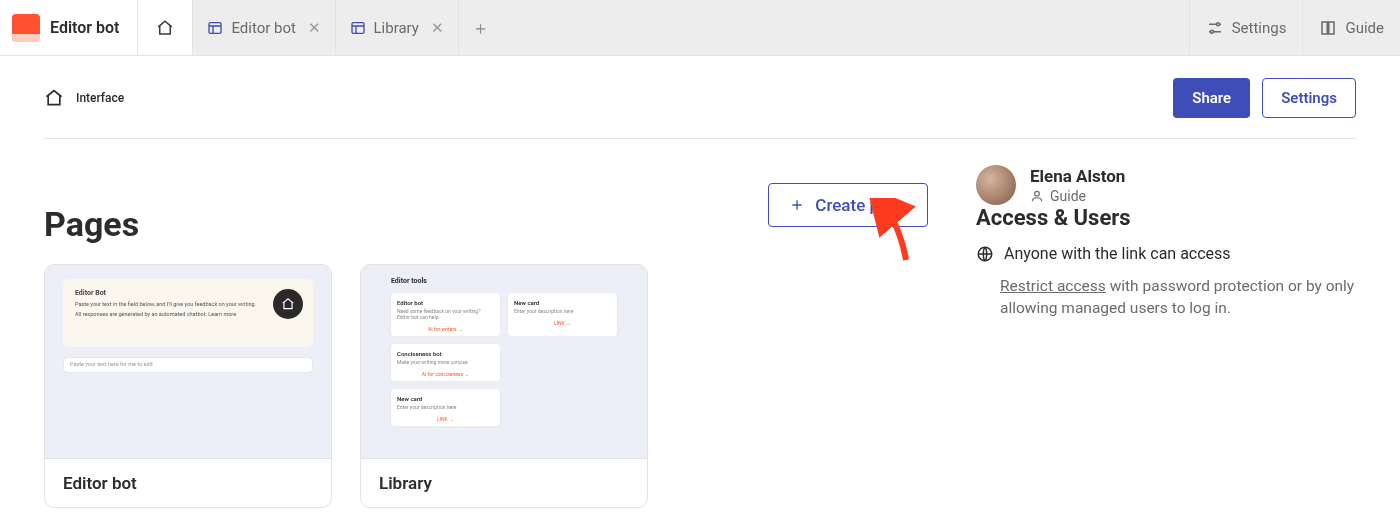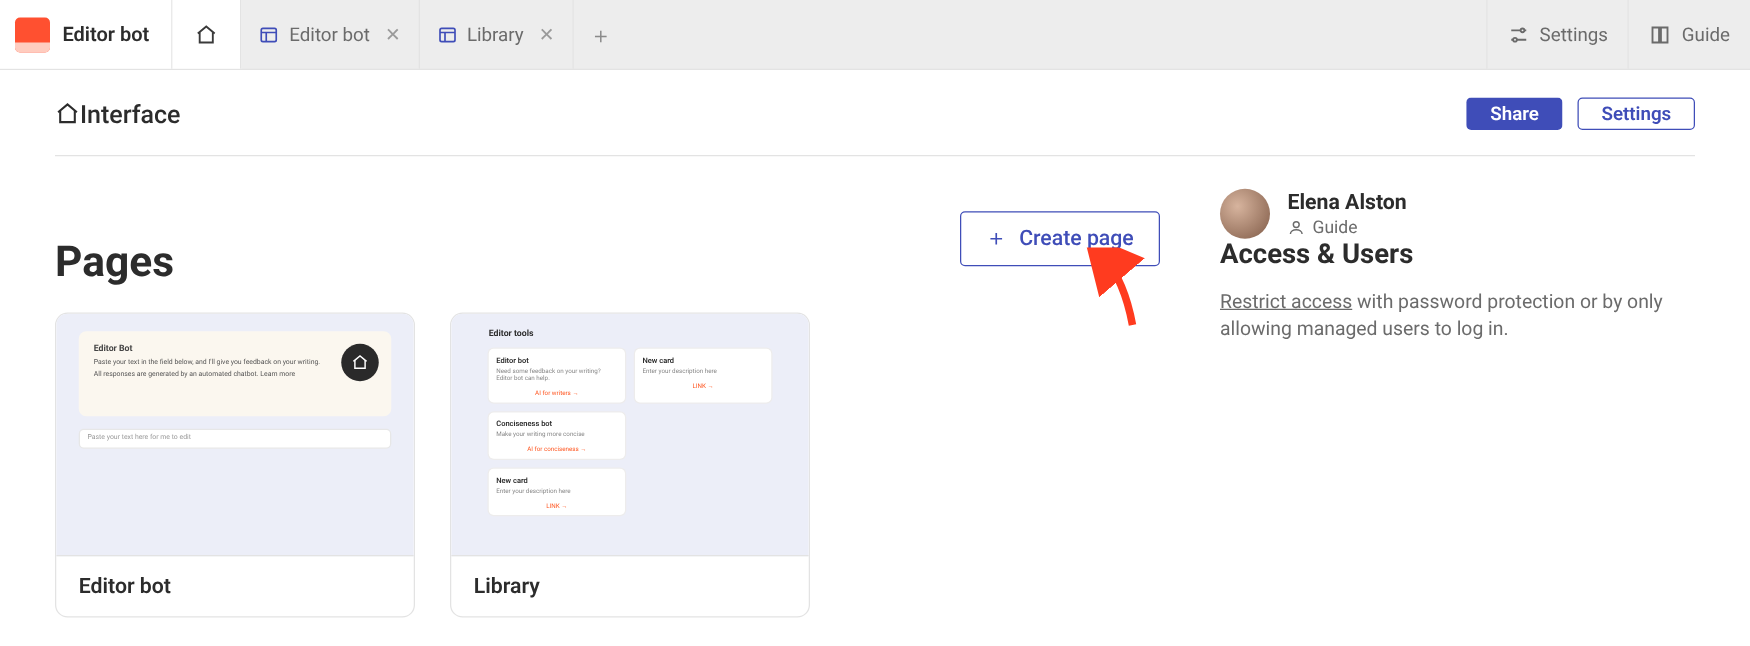--- a/index.html
+++ b/index.html
@@ -101,27 +101,27 @@
     cursor: pointer;
   }
   
   .header2 {
     display:flex; align-items:center; justify-content:space-between;
     margin: 0 44px;
     padding: 22px 0 20px;
     border-bottom: 1px solid var(--border);
   }
   .header-title {
-    display:flex; align-items:center; gap:0;
-    font-size: 20px; font-weight: 500;
+    display:flex; align-items:center; gap:12px;
+    font-size: 12px; font-weight: 500;
   }
   .header-actions { display:flex; gap:12px; }
   .btn {
     display:inline-flex; align-items:center; gap:8px;
-    height: 26px; padding: 0 18px;
+    height: 40px; padding: 0 18px;
     border-radius: 4px;
     font-size: 15px; font-weight:600;
     cursor:pointer;
     border:1px solid transparent;
   }
   .btn-primary { background: var(--accent); color:#fff; }
   .btn-outline { background:#fff; color: var(--accent); border:1px solid var(--accent); }
 
   
   .main {
@@ -219,21 +219,21 @@
     display:flex; align-items:center; gap:14px;
   }
   .avatar {
     width:40px; height:40px; border-radius:50%;
     background: radial-gradient(circle at 35% 35%, #d7b49e, #7f5a46);
   }
   .collab-name { font-size:17px; font-weight:700; }
   .collab-role { display:flex; align-items:center; gap:6px; font-size:14px; color:var(--text-muted); margin-top:2px;}
 
   .access-row { display:flex; align-items:center; gap:10px; font-size:16px; margin-bottom:12px; }
-  .access-desc { font-size:15.5px; color:var(--text-muted); line-height:1.45; }
+  .access-desc { font-size:15.5px; color:var(--text-muted); line-height:1.45;margin-left:24px; }
   .access-desc .link { text-decoration: underline; color:var(--text-muted); cursor:pointer; }
 
   
   .ico { width:18px; height:18px; display:inline-block; }
 
   
   .page-wrap { position:relative; }
 </style>
 </head>
 <body>
@@ -391,20 +391,27 @@
           <svg width="14" height="14" viewBox="0 0 24 24" fill="none" stroke="currentColor" stroke-width="2">
                 <circle cx="12" cy="8" r="4"></circle>
                 <path d="M4 21c0-4 4-6 8-6s8 2 8 6"></path>
               </svg>
           <span>Guide</span>
         </div>
       </div>
     </div>
 
     <div class="section-h">Access &amp; Users</div>
+    <div class="access-row">
+      <svg width="18" height="18" viewBox="0 0 24 24" fill="none" stroke="currentColor" stroke-width="2">
+            <circle cx="12" cy="12" r="9"></circle>
+            <path d="M3 12h18M12 3c3 3 3 15 0 18M12 3c-3 3-3 15 0 18"></path>
+          </svg>
+      <span>Anyone with the link can access</span>
+    </div>
     <div class="access-desc">
       <span class="link">Restrict access</span><span> with password protection or by only allowing managed users to log in.</span>
     </div>
   </div>
 </div>
 
 <svg class="arrow" viewBox="0 0 50 70">
   <defs>
     <marker id="ah" markerWidth="8" markerHeight="8" refX="4" refY="4" orient="auto">
       <path d="M0 0 L8 4 L0 8 Z" fill="#ff3b1f"></path>

